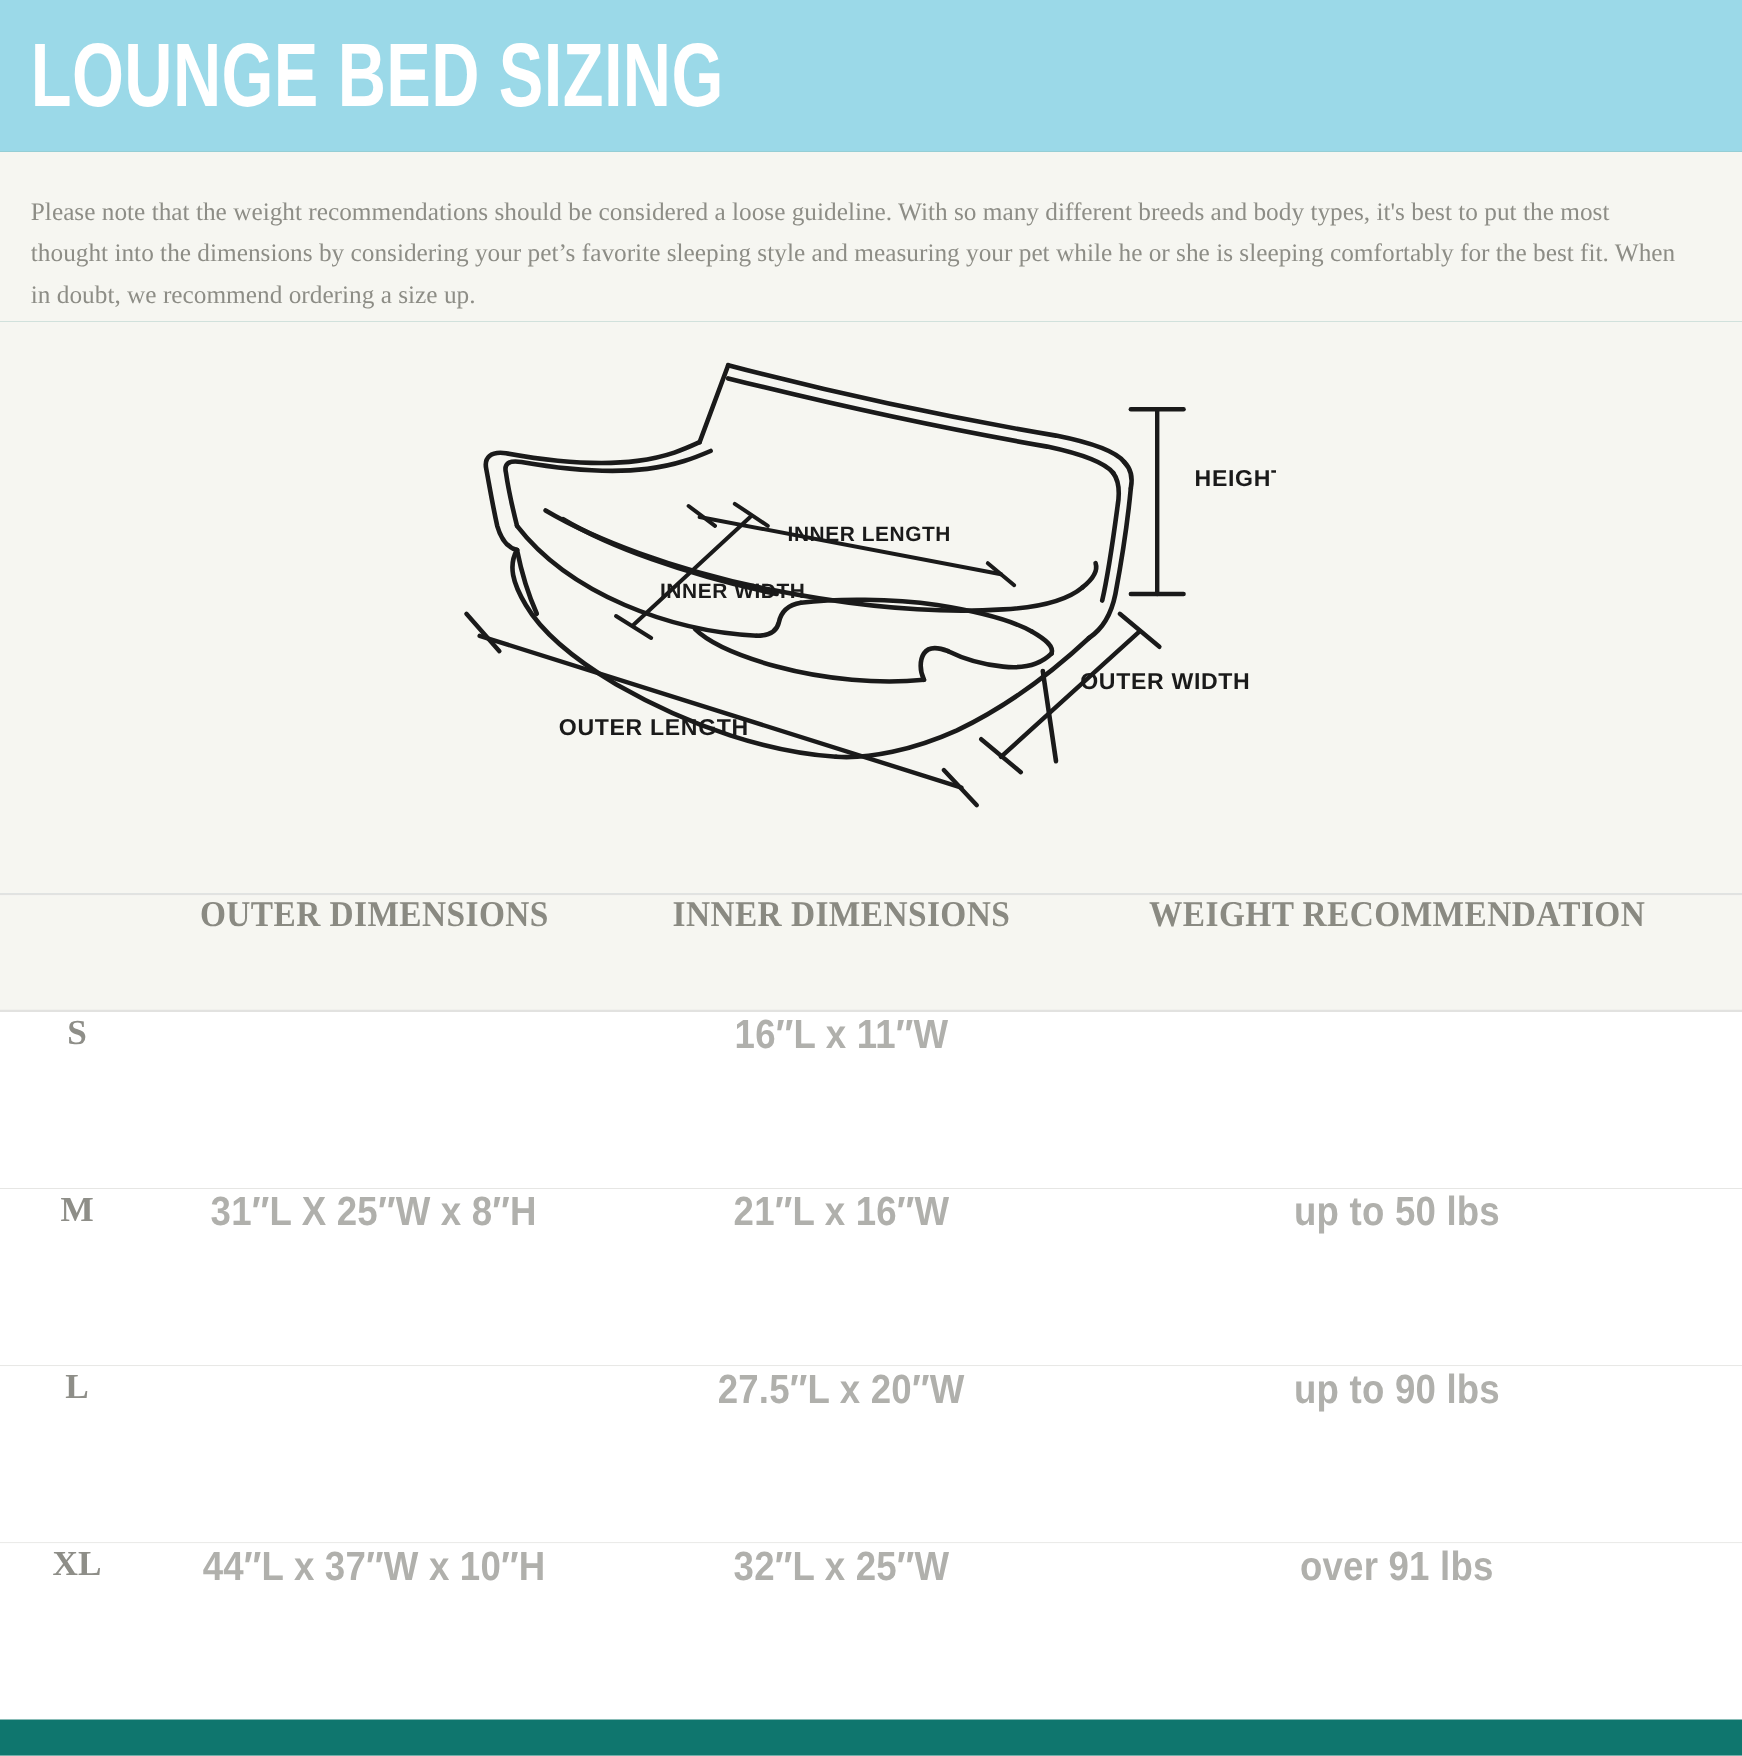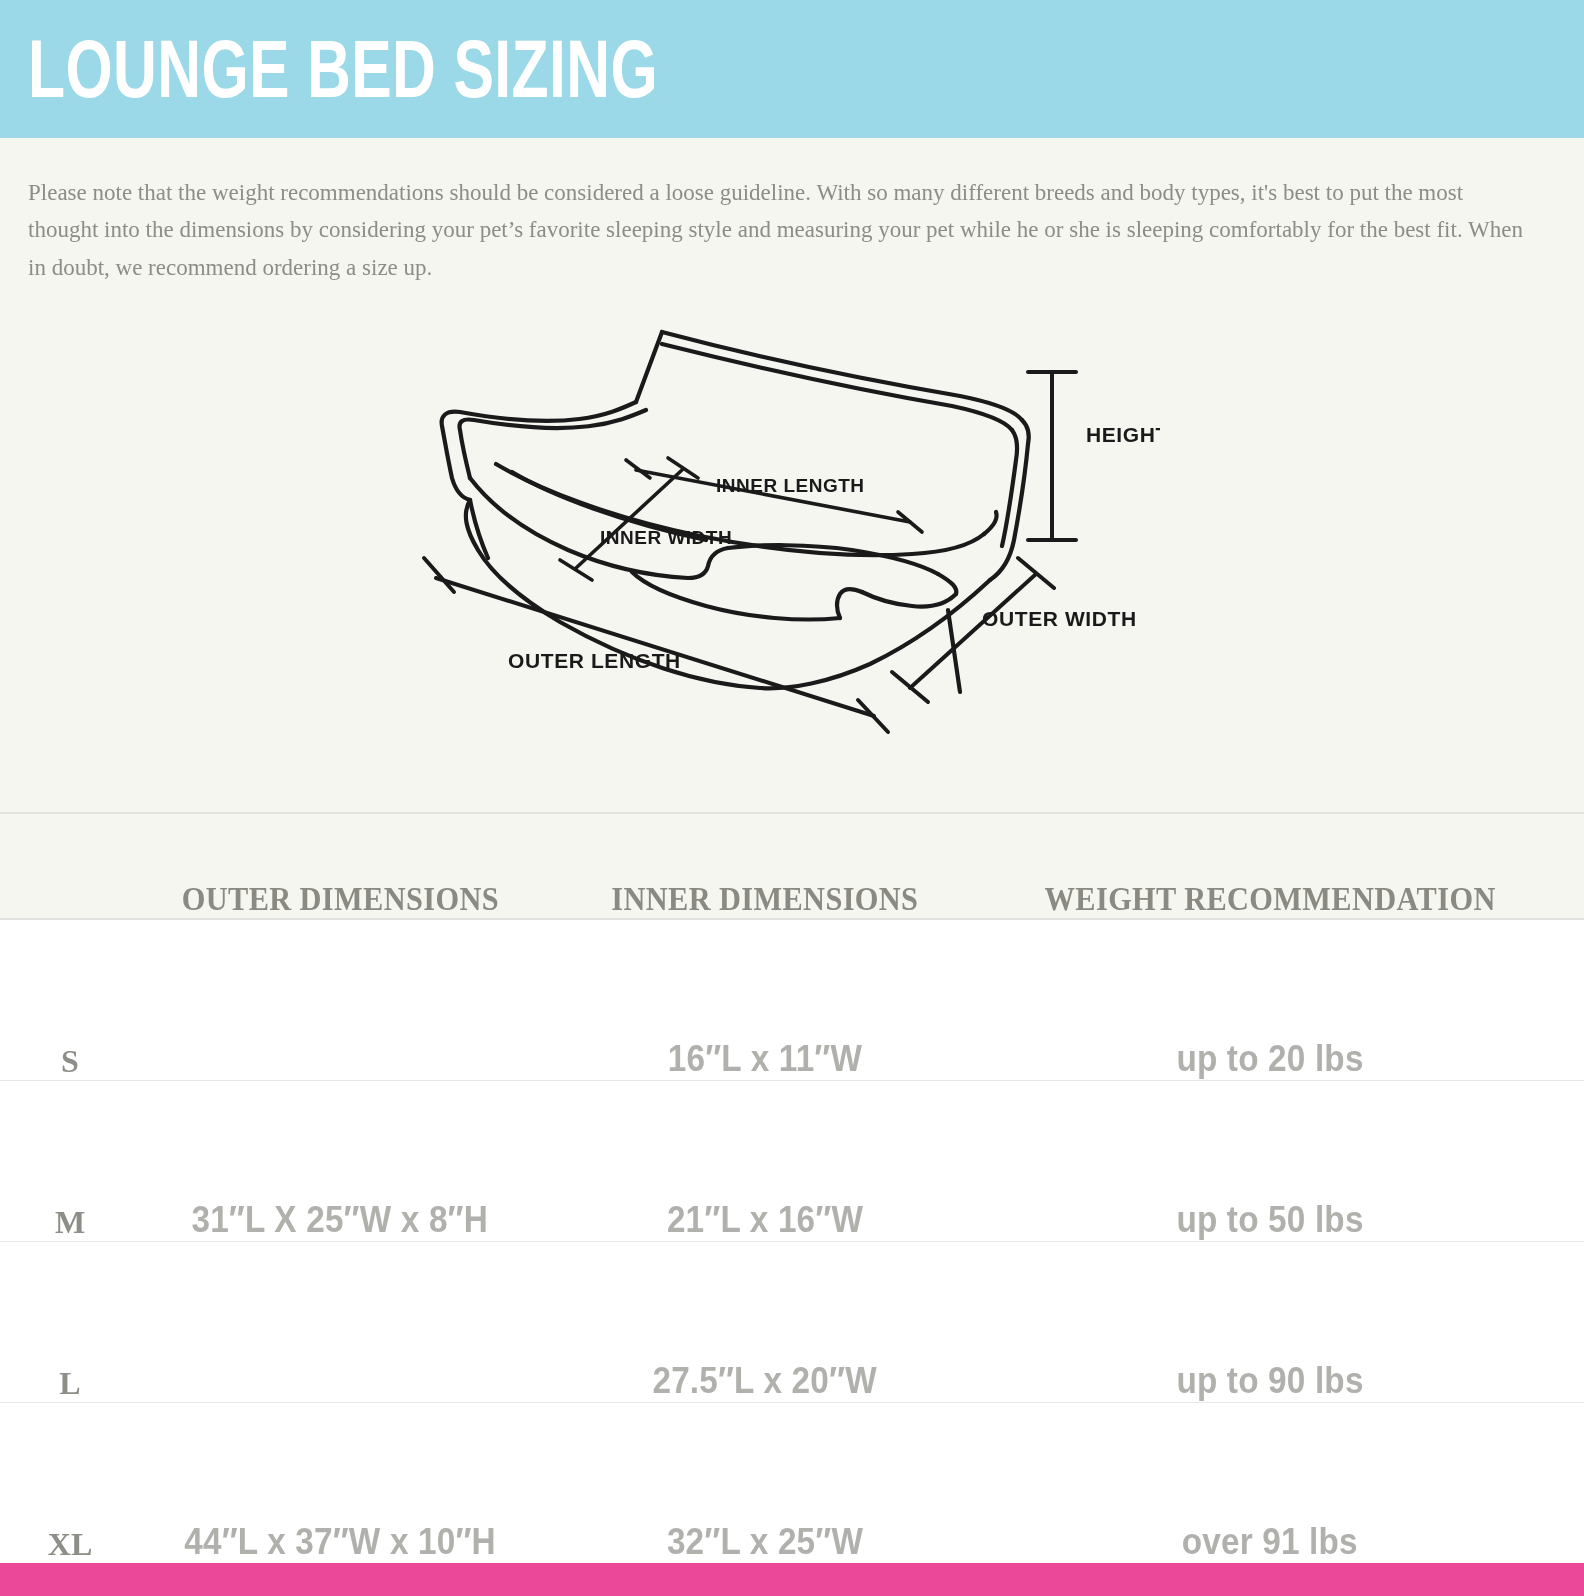--- a/index.html
+++ b/index.html
@@ -10,21 +10,21 @@
     width: 1584px;
     height: 1596px;
     background: #ffffff;
     font-family: "Liberation Sans", sans-serif;
     overflow: hidden;
   }
   .page {
     position: relative;
     width: 1584px;
     height: 1596px;
-    background: #ec4899;
+    background: #0f766e;
   }
 
   
   .banner {
     height: 138px;
     background: #9bd9e8;
     display: flex;
     align-items: center;
     box-sizing: border-box;
     padding-left: 28px;
@@ -88,21 +88,21 @@
     background: #ffffff;
     border-bottom: 1px solid #e6e6e4;
   }
   .row:last-child { border-bottom: none; }
 
   .cell {
     position: absolute;
     top: 0;
     height: 100%;
     display: flex;
-    align-items: flex-end;
+    align-items: flex-start;
     justify-content: center;
     text-align: center;
     box-sizing: border-box;
   }
   .c-size   { left: 0px;    width: 140px; }
   .c-outer  { left: 140px;  width: 400px; }
   .c-inner  { left: 565px;  width: 400px; }
   .c-weight { left: 1010px; width: 520px; }
 
   .th {
@@ -243,23 +243,20 @@
       </div>
     </div>
 
     <div class="row">
       <div class="cell c-size">
         <span class="size-label">S</span>
       </div>
       <div class="cell c-inner">
         <span class="val">16″L x 11″W</span>
       </div>
-      <div class="cell c-weight">
-        <span class="val">up to 20 lbs</span>
-      </div>
     </div>
 
     <div class="row">
       <div class="cell c-size">
         <span class="size-label">M</span>
       </div>
       <div class="cell c-outer">
         <span class="val">31″L X 25″W x 8″H</span>
       </div>
       <div class="cell c-inner">

